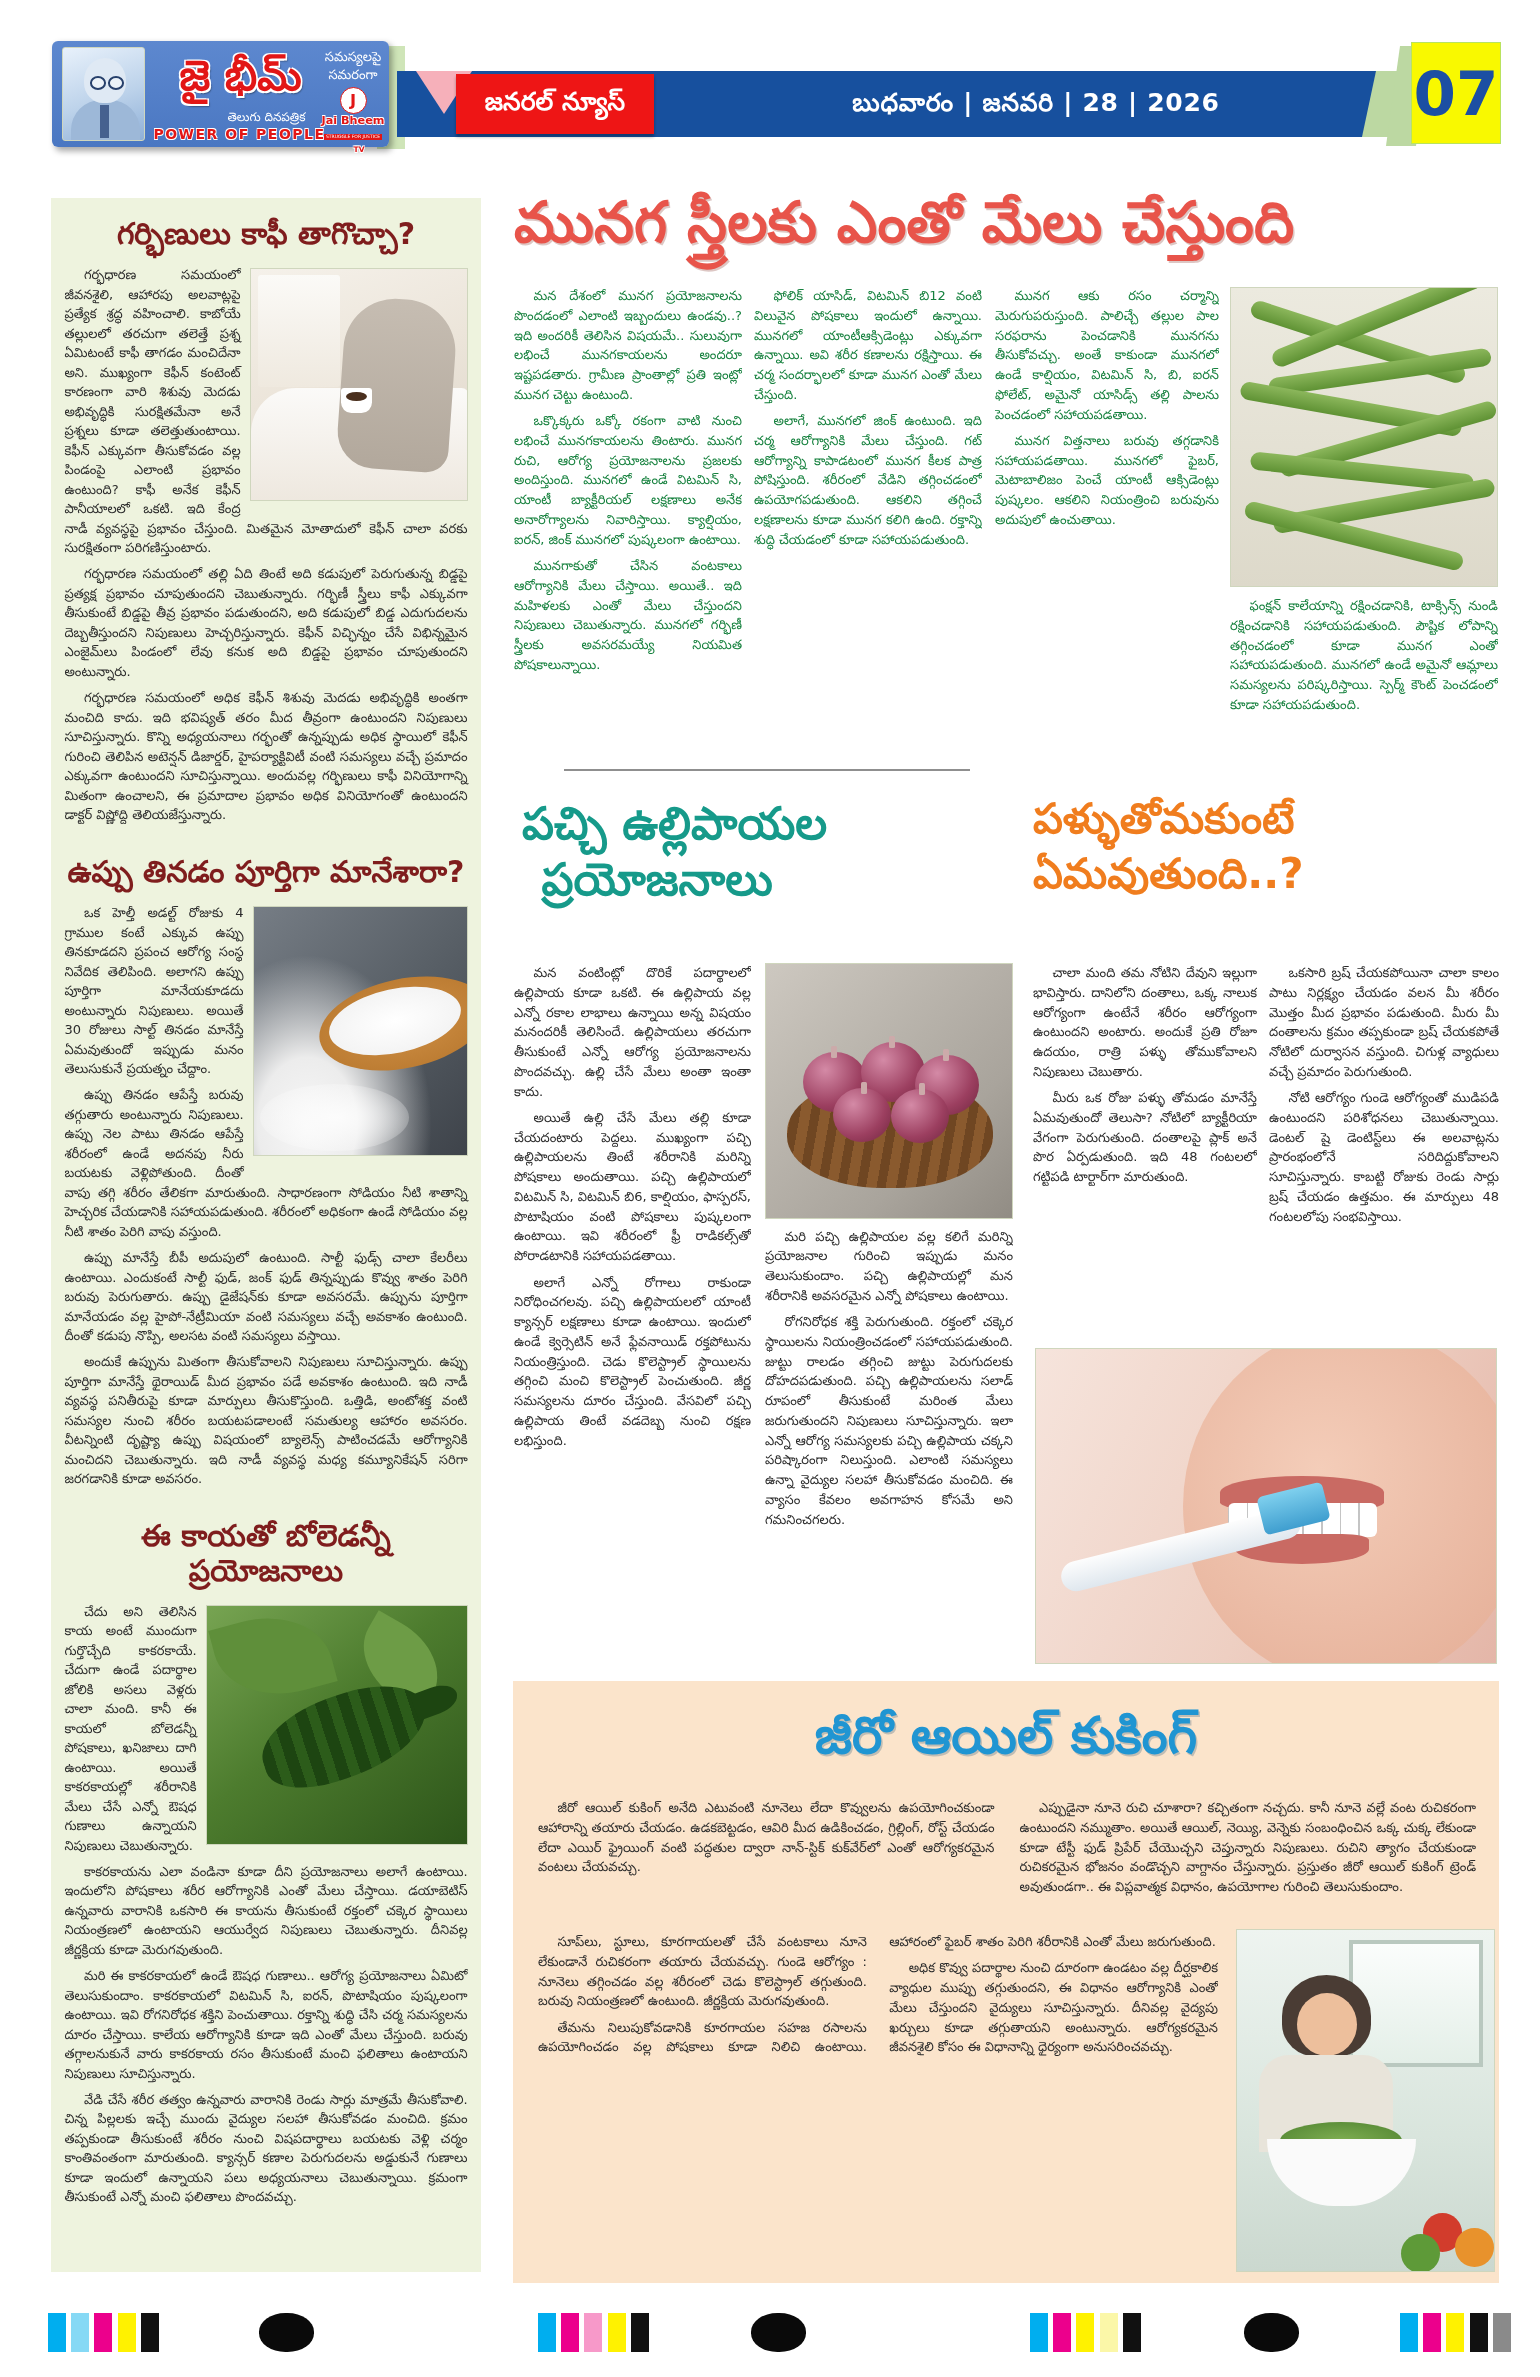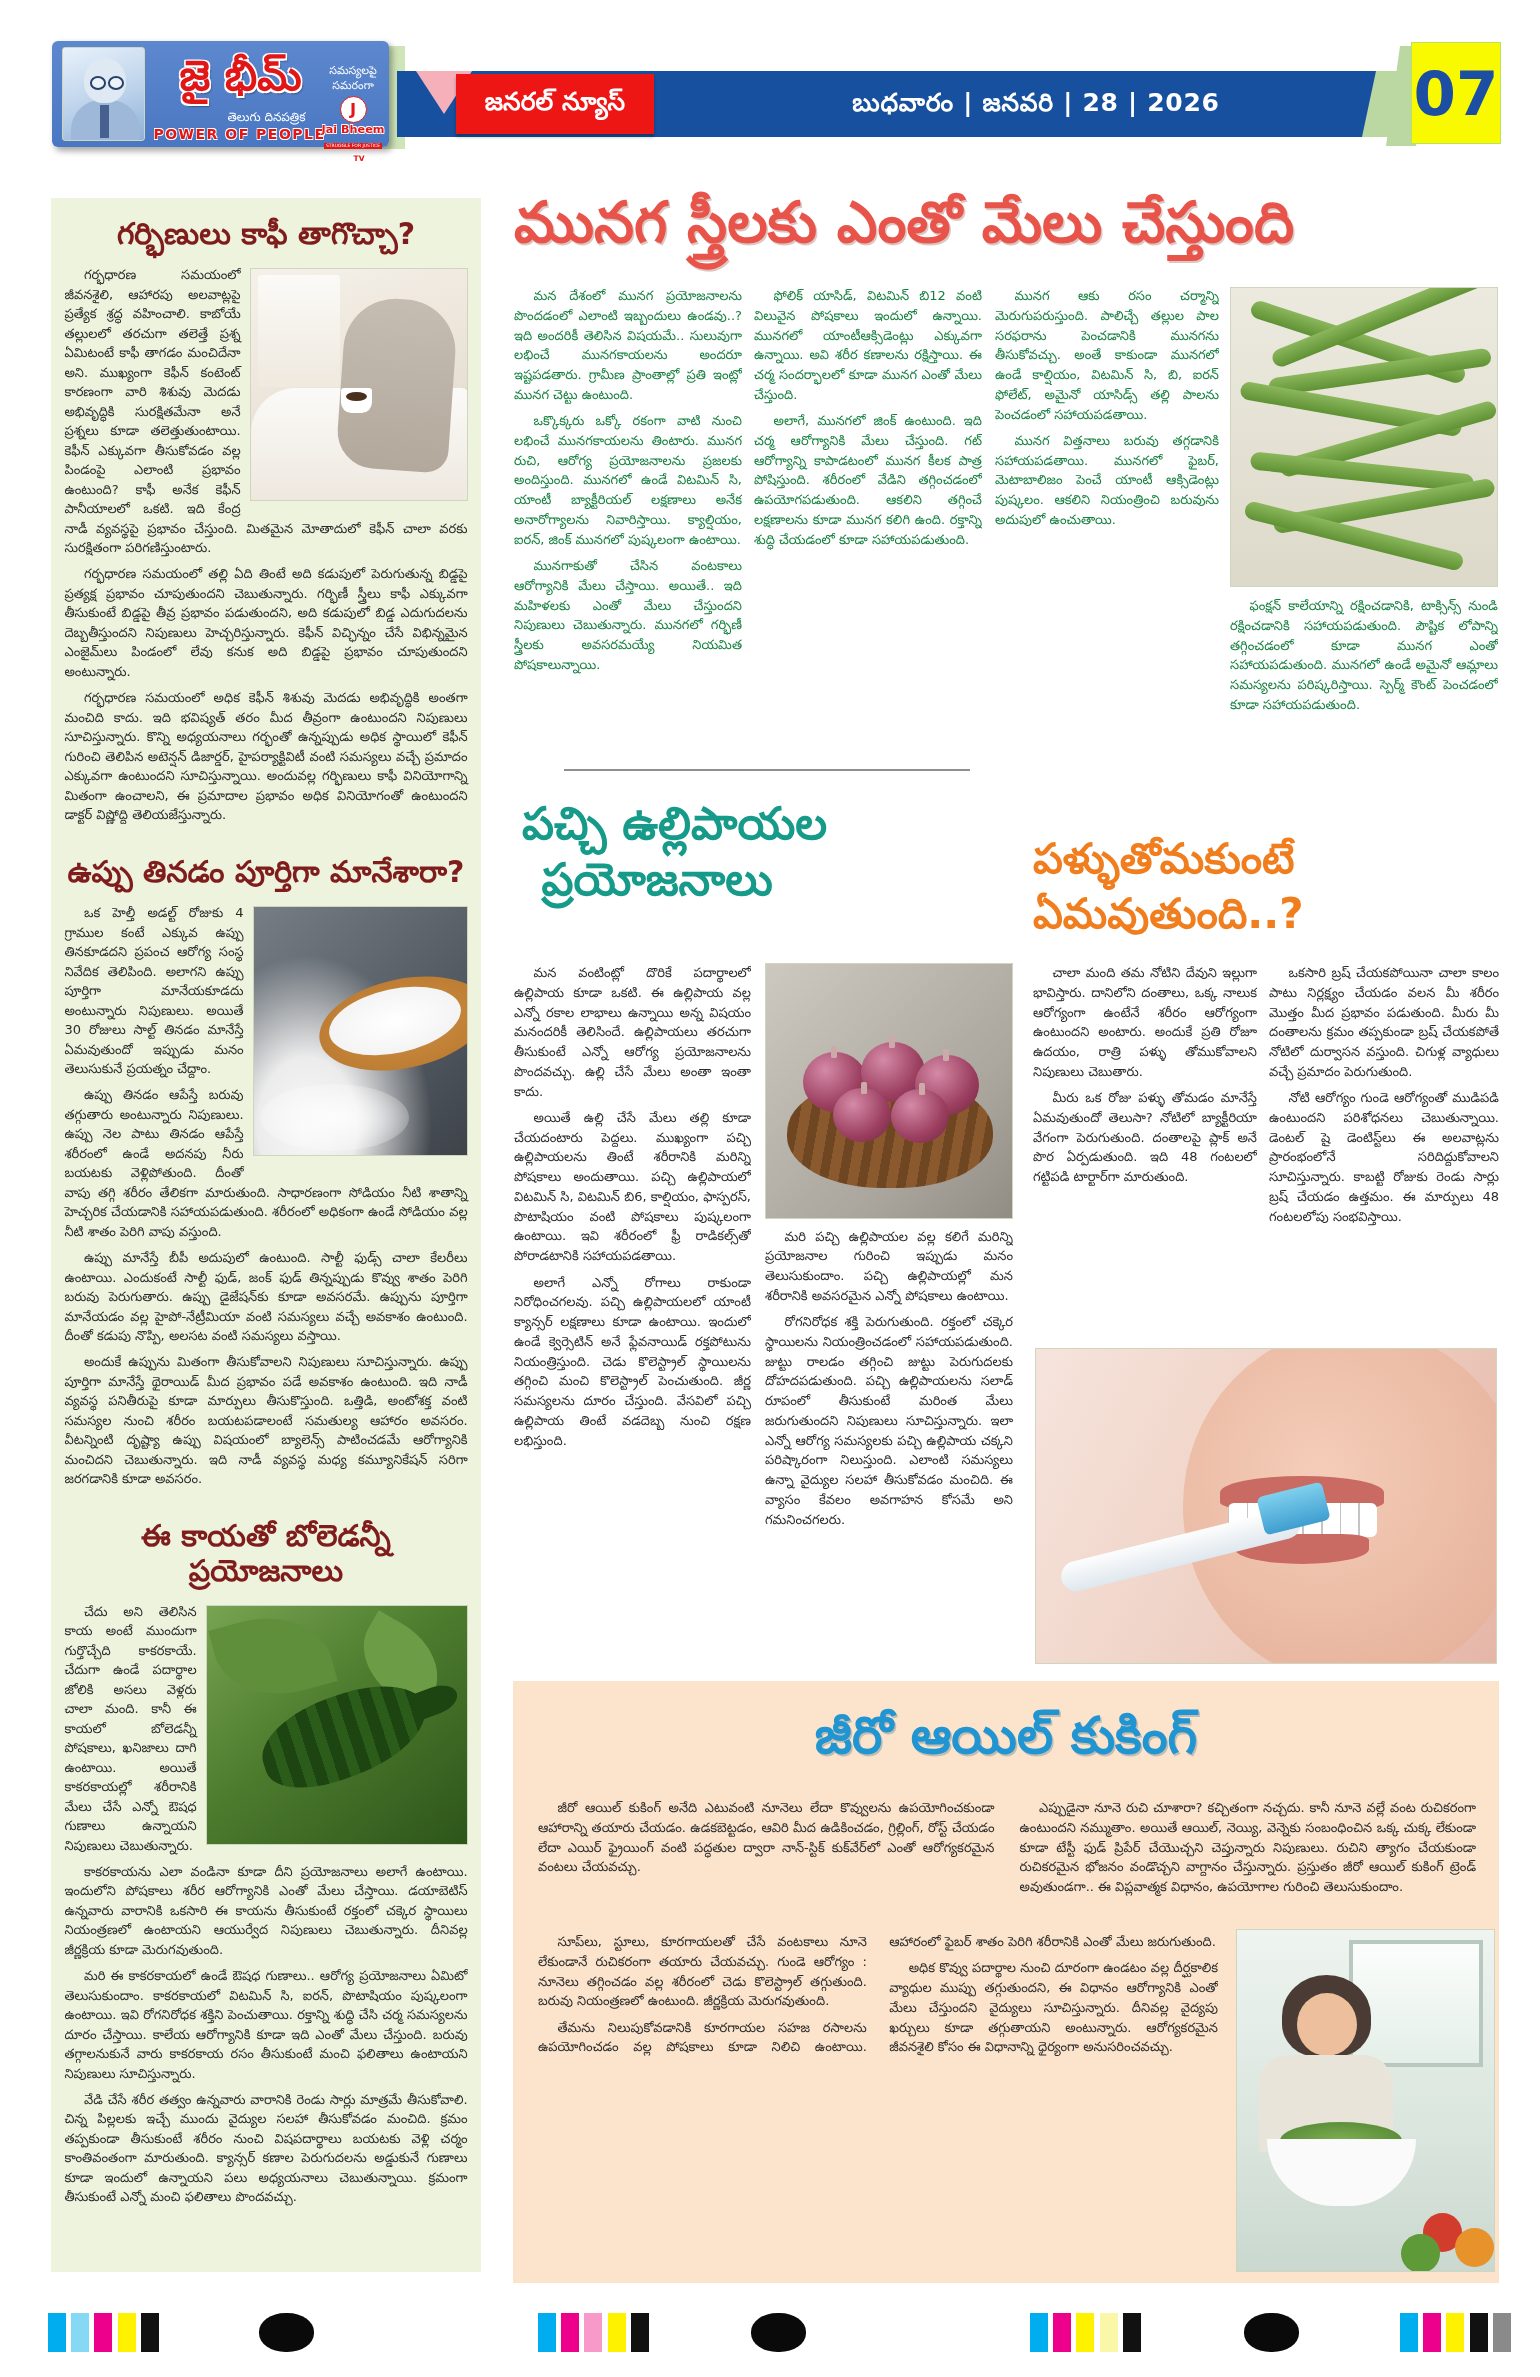--- a/index.html
+++ b/index.html
@@ -15,21 +15,21 @@
   .amb-glass{position:absolute;left:27px;top:28px;width:12px;height:9.7px;border:2.2px solid #27406b;border-radius:50%;background:rgba(255,255,255,.4);}
   .amb-glass2{left:45px;}
   .amb-suit{position:absolute;left:7.5px;top:52px;width:69px;height:42px;border-radius:30px 30px 0 0;background:#9db8d8;}
   .amb-tie{position:absolute;left:37px;top:57px;width:9px;height:33px;background:#46618f;}
   .mast-title{position:absolute;left:103px;top:10.4px;width:171px;font-size:42px;font-weight:800;color:#e21616;text-align:center;
               text-shadow:-1.5px -1.5px 0 #fff,1.5px -1.5px 0 #fff,-1.5px 1.5px 0 #fff,1.5px 1.5px 0 #fff,2.2px 3px 1.5px rgba(0,0,0,.35);}
   .mast-sub{position:absolute;left:155px;top:69px;width:119px;font-size:12px;color:#ffffff;text-align:center;}
   .mast-power{position:absolute;left:98px;top:85px;width:179px;font-size:14px;font-weight:800;letter-spacing:1.5px;color:#e21616;text-align:center;
               text-shadow:-0.7px -0.7px 0 #fff,0.7px -0.7px 0 #fff,-0.7px 0.7px 0 #fff,0.7px 0.7px 0 #fff;}
   .mast-right{position:absolute;left:268px;top:4.5px;width:66px;height:97px;text-align:center;}
-  .mast-right .tag{font-size:11px;color:#ffffff;margin-top:18px;}
+  .mast-right .tag{font-size:13px;color:#ffffff;margin-top:3px;}
   .tv-circle{width:25px;height:25px;border-radius:50%;background:#ffffff;margin:2.2px auto 0.7px;display:flex;align-items:center;justify-content:center;
              color:#e21616;font-size:16.4px;font-weight:800;border:1.5px solid #e21616;}
   .tv-name{font-size:11.2px;font-weight:800;color:#e21616;text-shadow:-0.7px -0.7px 0 #fff,0.7px -0.7px 0 #fff,-0.7px 0.7px 0 #fff,0.7px 0.7px 0 #fff;}
   .tv-strip{font-size:4.5px;color:#ffffff;background:#e21616;padding:0.7px 1.5px;display:inline-block;}
   .tv-suffix{font-size:7.5px;font-weight:800;color:#e21616;display:inline-block;margin-left:12px;
              text-shadow:-0.7px -0.7px 0 #fff,0.7px -0.7px 0 #fff,-0.7px 0.7px 0 #fff,0.7px 0.7px 0 #fff;}
   .topbar{position:absolute;left:397px;top:71px;width:988px;height:66px;background:#17509e;}
   .bar-wedge{position:absolute;left:416px;top:71px;width:0;height:0;border-left:28px solid transparent;border-right:28px solid transparent;border-top:43px solid #f6b0ba;}
   .section-label{position:absolute;left:456px;top:74px;width:198px;height:60px;background:#ee1515;display:flex;align-items:center;justify-content:center;
                  color:#ffffff;font-size:25px;font-weight:700;box-shadow:0 3px 3px rgba(0,0,0,.3);}
@@ -103,21 +103,21 @@
   .mcol4{left:1230px;width:268px;top:596px;height:164px;}
   .divider{position:absolute;left:564px;top:769px;width:406px;height:2.2px;background:#8f8f8f;}
   
   .onion-headline{position:absolute;left:522px;top:796px;width:485px;font-size:45px;font-weight:800;color:#169a8a;line-height:1.25;}
   .onion-headline .l2{margin-left:19.4px;}
   .ocol{position:absolute;top:963px;height:702px;overflow:hidden;font-size:13px;line-height:1.52;text-align:justify;color:#2a2a2a;}
   .ocol p{margin:0 0 6.7px 0;text-indent:1.5em;}
   .ocol1{left:514px;width:237px;}
   .ocol2{left:765px;width:248px;}
   
-  .teeth-headline{position:absolute;left:1033px;top:792px;width:470px;font-size:42px;font-weight:800;color:#f07d1e;line-height:1.3;margin-top:40px;}
+  .teeth-headline{position:absolute;left:1033px;top:792px;width:470px;font-size:42px;font-weight:800;color:#f07d1e;line-height:1.3;}
   .tcol{position:absolute;top:963px;height:377px;overflow:hidden;font-size:13px;line-height:1.52;text-align:justify;color:#2a2a2a;}
   .tcol p{margin:0 0 6.7px 0;text-indent:1.5em;}
   .tcol1{left:1033px;width:224px;}
   .tcol2{left:1269px;width:230px;}
   
   .zero-box{position:absolute;left:513px;top:1681px;width:986px;height:602px;background:#fbe4cb;}
   .zero-headline{position:absolute;left:513px;top:1706px;width:986px;text-align:center;font-size:51px;font-weight:800;color:#2095d2;
                  text-shadow:1.5px 2.2px 0 rgba(20,70,110,.25);}
   .zregA{position:absolute;left:538px;top:1798px;width:938px;height:125px;column-count:2;column-gap:25px;overflow:hidden;
          font-size:13px;line-height:1.52;text-align:justify;color:#2a2a2a;}

